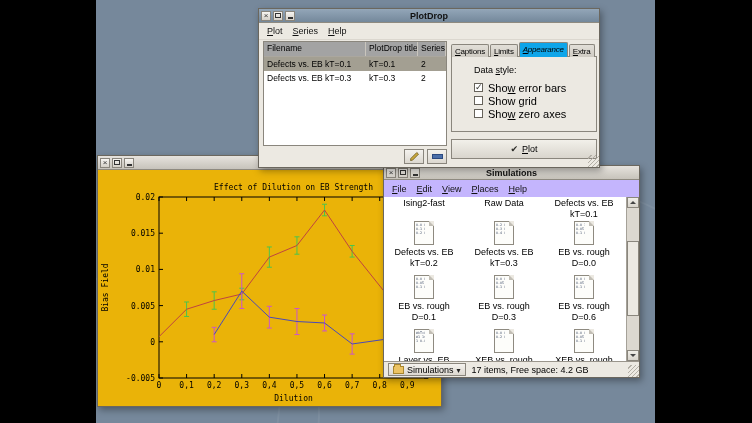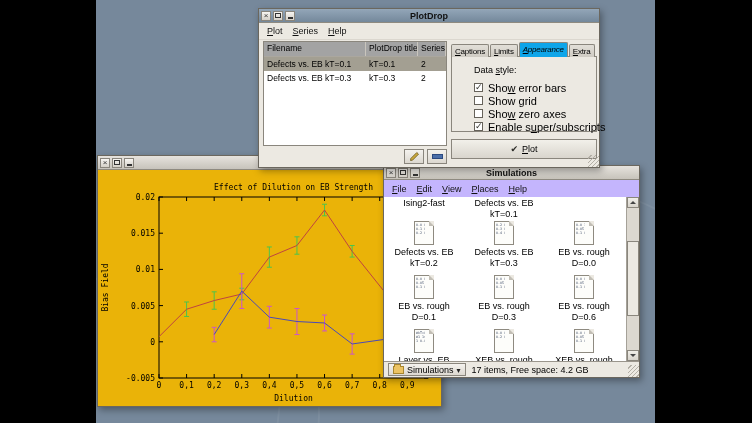--- a/index.html
+++ b/index.html
@@ -209,20 +209,23 @@
           <span class="menu-item"><u>V</u>iew</span>
           <span class="menu-item"><u>P</u>laces</span>
           <span class="menu-item"><u>H</u>elp</span>
         </div>
       <div class="simview">
           <div class="srow labels-only">
             <div class="sitem">
               <span class="slabel">Ising2-fast</span>
             </div>
             <div class="sitem">
+              <span class="slabel">Raw Data</span>
+            </div>
+            <div class="sitem">
               <span class="slabel">Defects vs. EB
 kT=0.1</span>
             </div>
           </div>
           <div class="srow full">
             <div class="sitem">
               <span class="doc">
                 <span class="prev"><span class="pl">0.0 0.</span><span class="pl">0.1 0.</span><span class="pl">0.2 0.</span></span>
               </span>
               <span class="slabel">Defects vs. EB
@@ -368,24 +371,20 @@
                 <span>Sho<u>w</u> error bars</span>
               </div>
               <div class="cbrow">
                 <span class="cb"></span>
                 <span>Show <u>g</u>rid</span>
               </div>
               <div class="cbrow">
                 <span class="cb"></span>
                 <span>Sho<u>w</u> zero axes</span>
               </div>
-              <div class="cbrow">
-                <span class="cb checked"></span>
-                <span>Enable s<u>u</u>per/subscripts</span>
-              </div>
             </div>
         </div>
         <div class="btn-plot">
           <span class="check-icon"></span>
           <span><u>P</u>lot</span>
         </div>
       </div>
       <div class="grip"></div>
     </div>
   </div>

